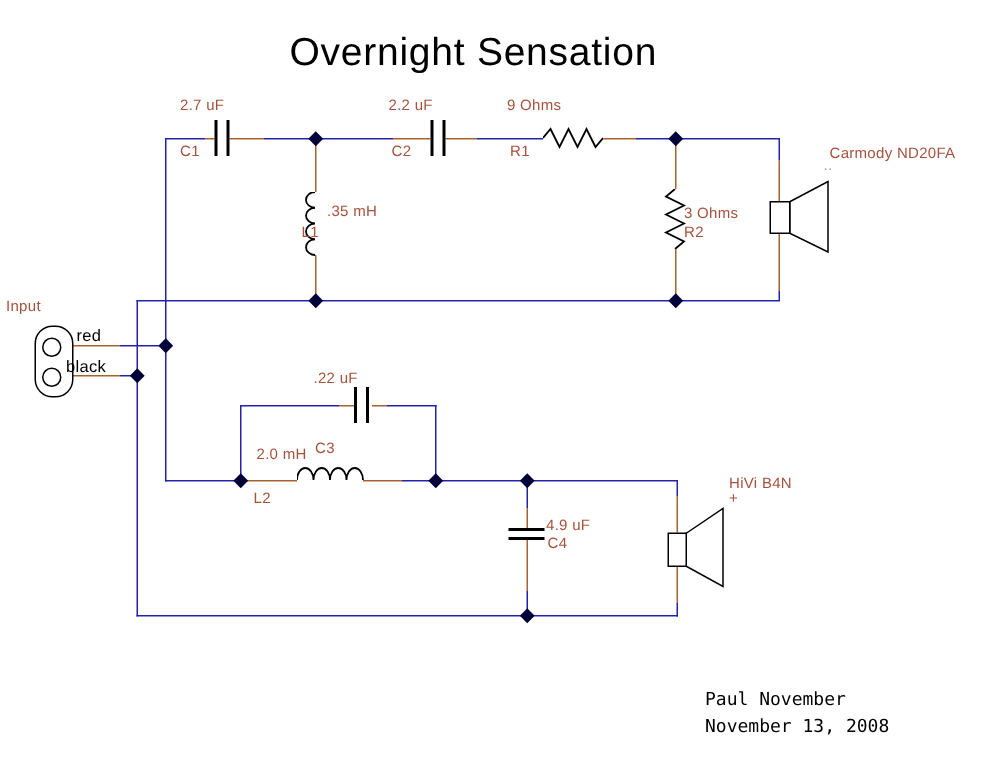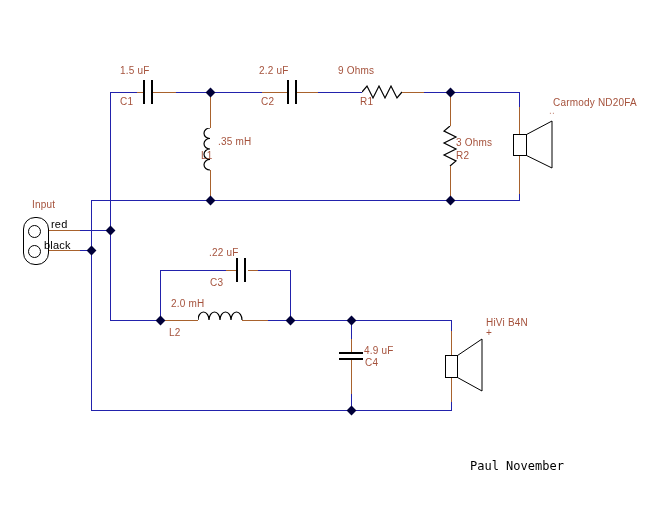--- a/index.html
+++ b/index.html
@@ -24,20 +24,21 @@
   .title{position:absolute;left:193px;top:19px;font-size:26px;color:#000;letter-spacing:.5px;}
   .credit{position:absolute;left:470px;font-family:"DejaVu Sans Mono","Liberation Mono",monospace;
           font-size:12px;color:#000;white-space:nowrap;}
   svg{display:block;}
 </style>
 </head>
 <body>
 
 <div id="schematic">
 
+  <div class="title">Overnight Sensation</div>
 
   <i class="w b" style="left:110px;top:92px;width:27px"></i>
   <i class="w n" style="left:137px;top:92px;width:6px"></i>
   <i class="w n" style="left:153px;top:92px;width:23px"></i>
   <i class="w b" style="left:176px;top:92px;width:86px"></i>
   <i class="w n" style="left:262px;top:92px;width:25px"></i>
   <i class="w n" style="left:297px;top:92px;width:21px"></i>
   <i class="w b" style="left:318px;top:92px;width:44px"></i>
   <i class="w n" style="left:402px;top:92px;width:22px"></i>
   <i class="w b" style="left:424px;top:92px;width:96px"></i>
@@ -147,43 +148,44 @@
       <polygon points="13.5,19.5 38,3 38,55 13.5,41.5" fill="#fff" stroke="#000" stroke-width="1"></polygon>
       <rect x="1.5" y="19.5" width="12" height="22" fill="#fff" stroke="#000" stroke-width="1"></rect>
     </svg>
   </span>
 
   <div class="conn">
     <i class="term" style="left:4px;top:7px"></i>
     <i class="term" style="left:4px;top:27px"></i>
   </div>
 
-  <div class="lbl" style="left:120px;top:65px">1.5 uF</div>
+  <div class="lbl" style="left:120px;top:65px">2.7 uF</div>
   <div class="lbl" style="left:120px;top:96px">C1</div>
   <div class="lbl" style="left:259px;top:65px">2.2 uF</div>
   <div class="lbl" style="left:261px;top:96px">C2</div>
   <div class="lbl" style="left:338px;top:65px">9 Ohms</div>
-  <div class="lbl" style="left:360px;top:96px">R1</div>
+  <div class="lbl" style="left:340px;top:96px">R1</div>
   <div class="lbl" style="left:218px;top:136px">.35 mH</div>
   <div class="lbl" style="left:201px;top:150px">L1</div>
   <div class="lbl" style="left:456px;top:137px">3 Ohms</div>
   <div class="lbl" style="left:456px;top:150px">R2</div>
 
   <div class="lbl" style="left:553px;top:97px">Carmody ND20FA</div>
   <div class="lbl mark" style="left:549px;top:105px">..</div>
 
-  <div class="lbl" style="left:32px;top:199px">Input</div>
+  <div class="lbl" style="left:4px;top:199px">Input</div>
   <div class="lbl blk" style="left:51px;top:218px">red</div>
   <div class="lbl blk" style="left:44px;top:239px">black</div>
 
   <div class="lbl" style="left:209px;top:247px">.22 uF</div>
-  <div class="lbl" style="left:210px;top:277px">C3</div>
+  <div class="lbl" style="left:210px;top:294px">C3</div>
   <div class="lbl" style="left:171px;top:298px">2.0 mH</div>
   <div class="lbl" style="left:169px;top:327px">L2</div>
   <div class="lbl" style="left:364px;top:345px">4.9 uF</div>
   <div class="lbl" style="left:365px;top:357px">C4</div>
 
   <div class="lbl" style="left:486px;top:317px">HiVi B4N</div>
   <div class="lbl" style="left:486px;top:327px">+</div>
 
   <div class="credit" style="top:459px">Paul November</div>
+  <div class="credit" style="top:477px">November 13, 2008</div>
 
 </div>
 
 </body></html>

